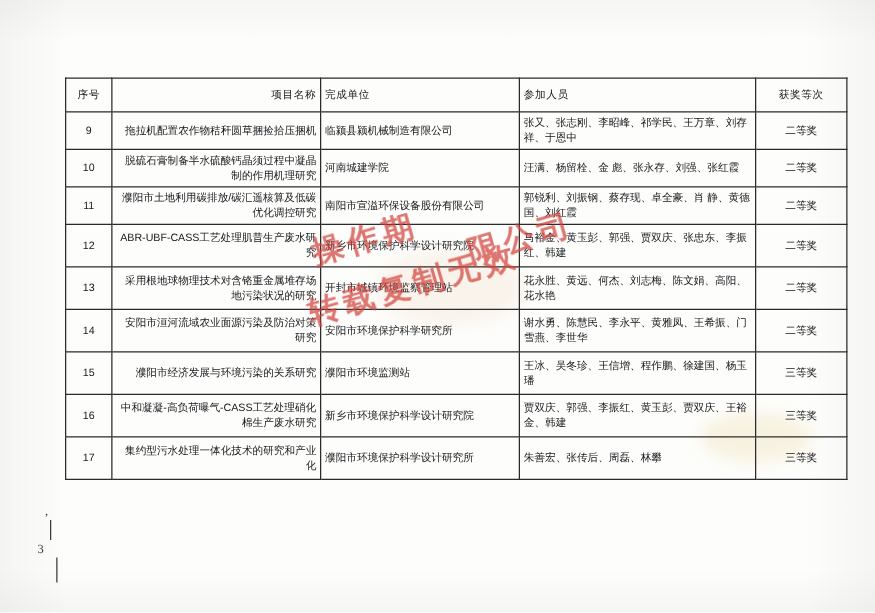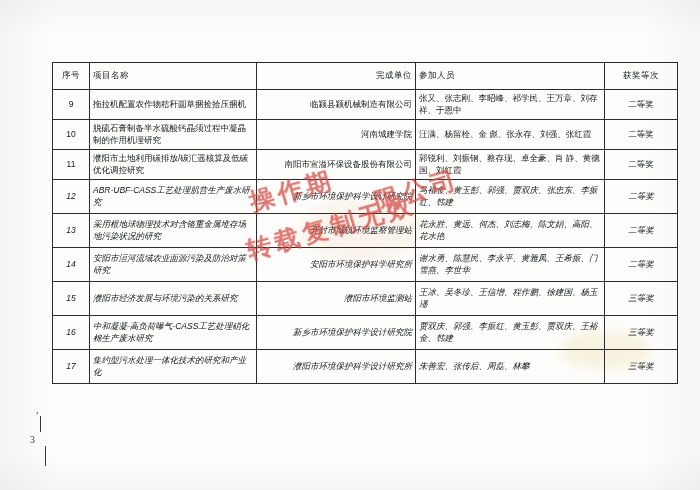--- a/index.html
+++ b/index.html
@@ -52,26 +52,26 @@
     font-weight: normal;
   }
   thead th {
     text-align: center;
     font-size: 9px;
     font-weight: bold;
     height: 22px;
     letter-spacing: 0.5px;
   }
   .c-no     { width: 30px;  text-align: center; font-size: 9px; margin-top: 36px; }
-  .c-title  { width: 160px; text-align: left; padding-left: 4px; }
-  .c-unit   { width: 152px; text-align: right; padding-left: 6px; }
+  .c-title  { width: 160px; text-align: right; padding-left: 4px; }
+  .c-unit   { width: 152px; text-align: left; padding-left: 6px; }
   .c-people { width: 182px; text-align: left; padding-left: 5px; margin-top: 45px; }
   .c-level  { width: 66px;  text-align: center; font-size: 8.5px; }
   tbody tr { height: 30px; }
-  tbody tr.tall { height: 34px; font-style: italic; }
+  tbody tr.tall { height: 34px; }
 
   
   .seal {
     position: absolute;
     left: 238px;
     top: 148px;
     width: 290px;
     height: 130px;
     pointer-events: none;
     transform: rotate(-16deg);

